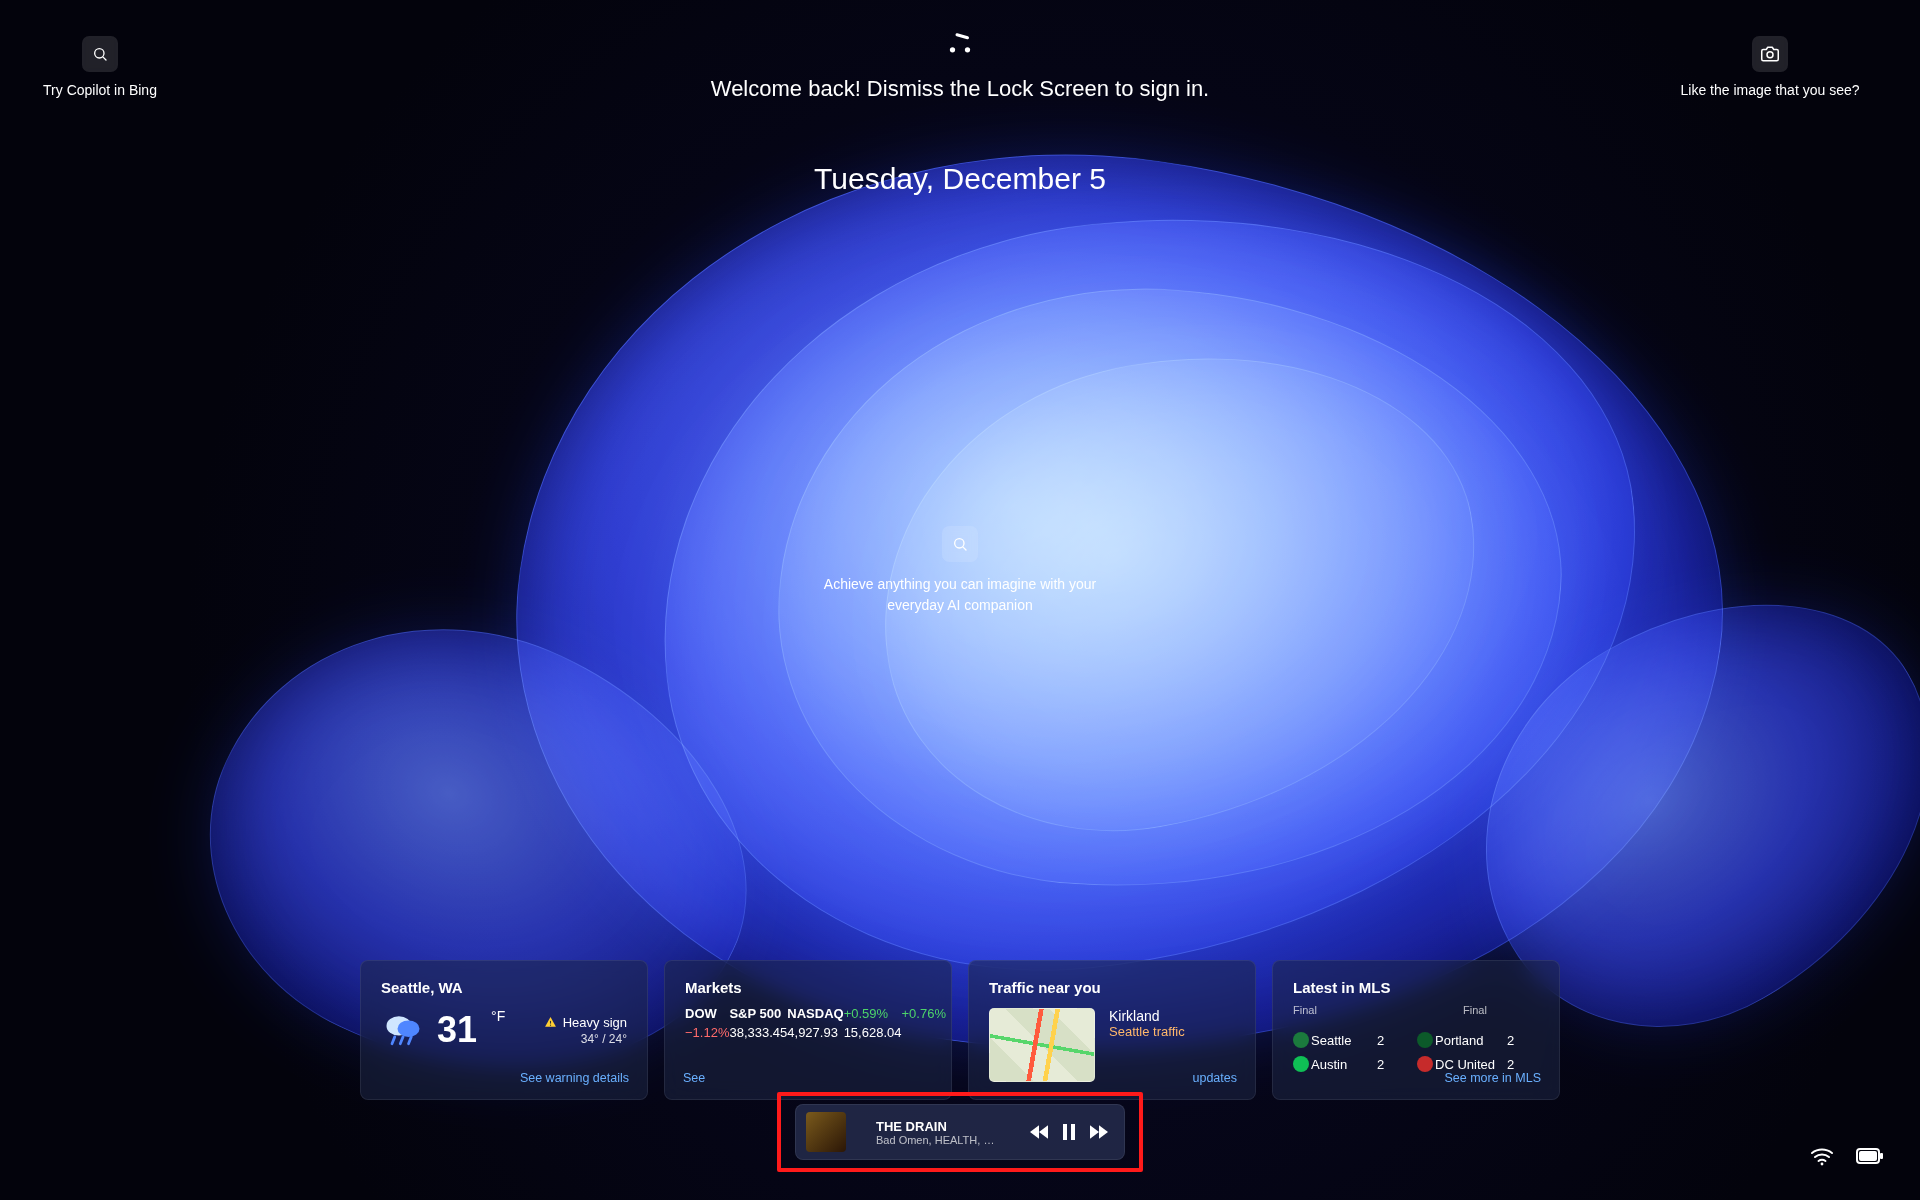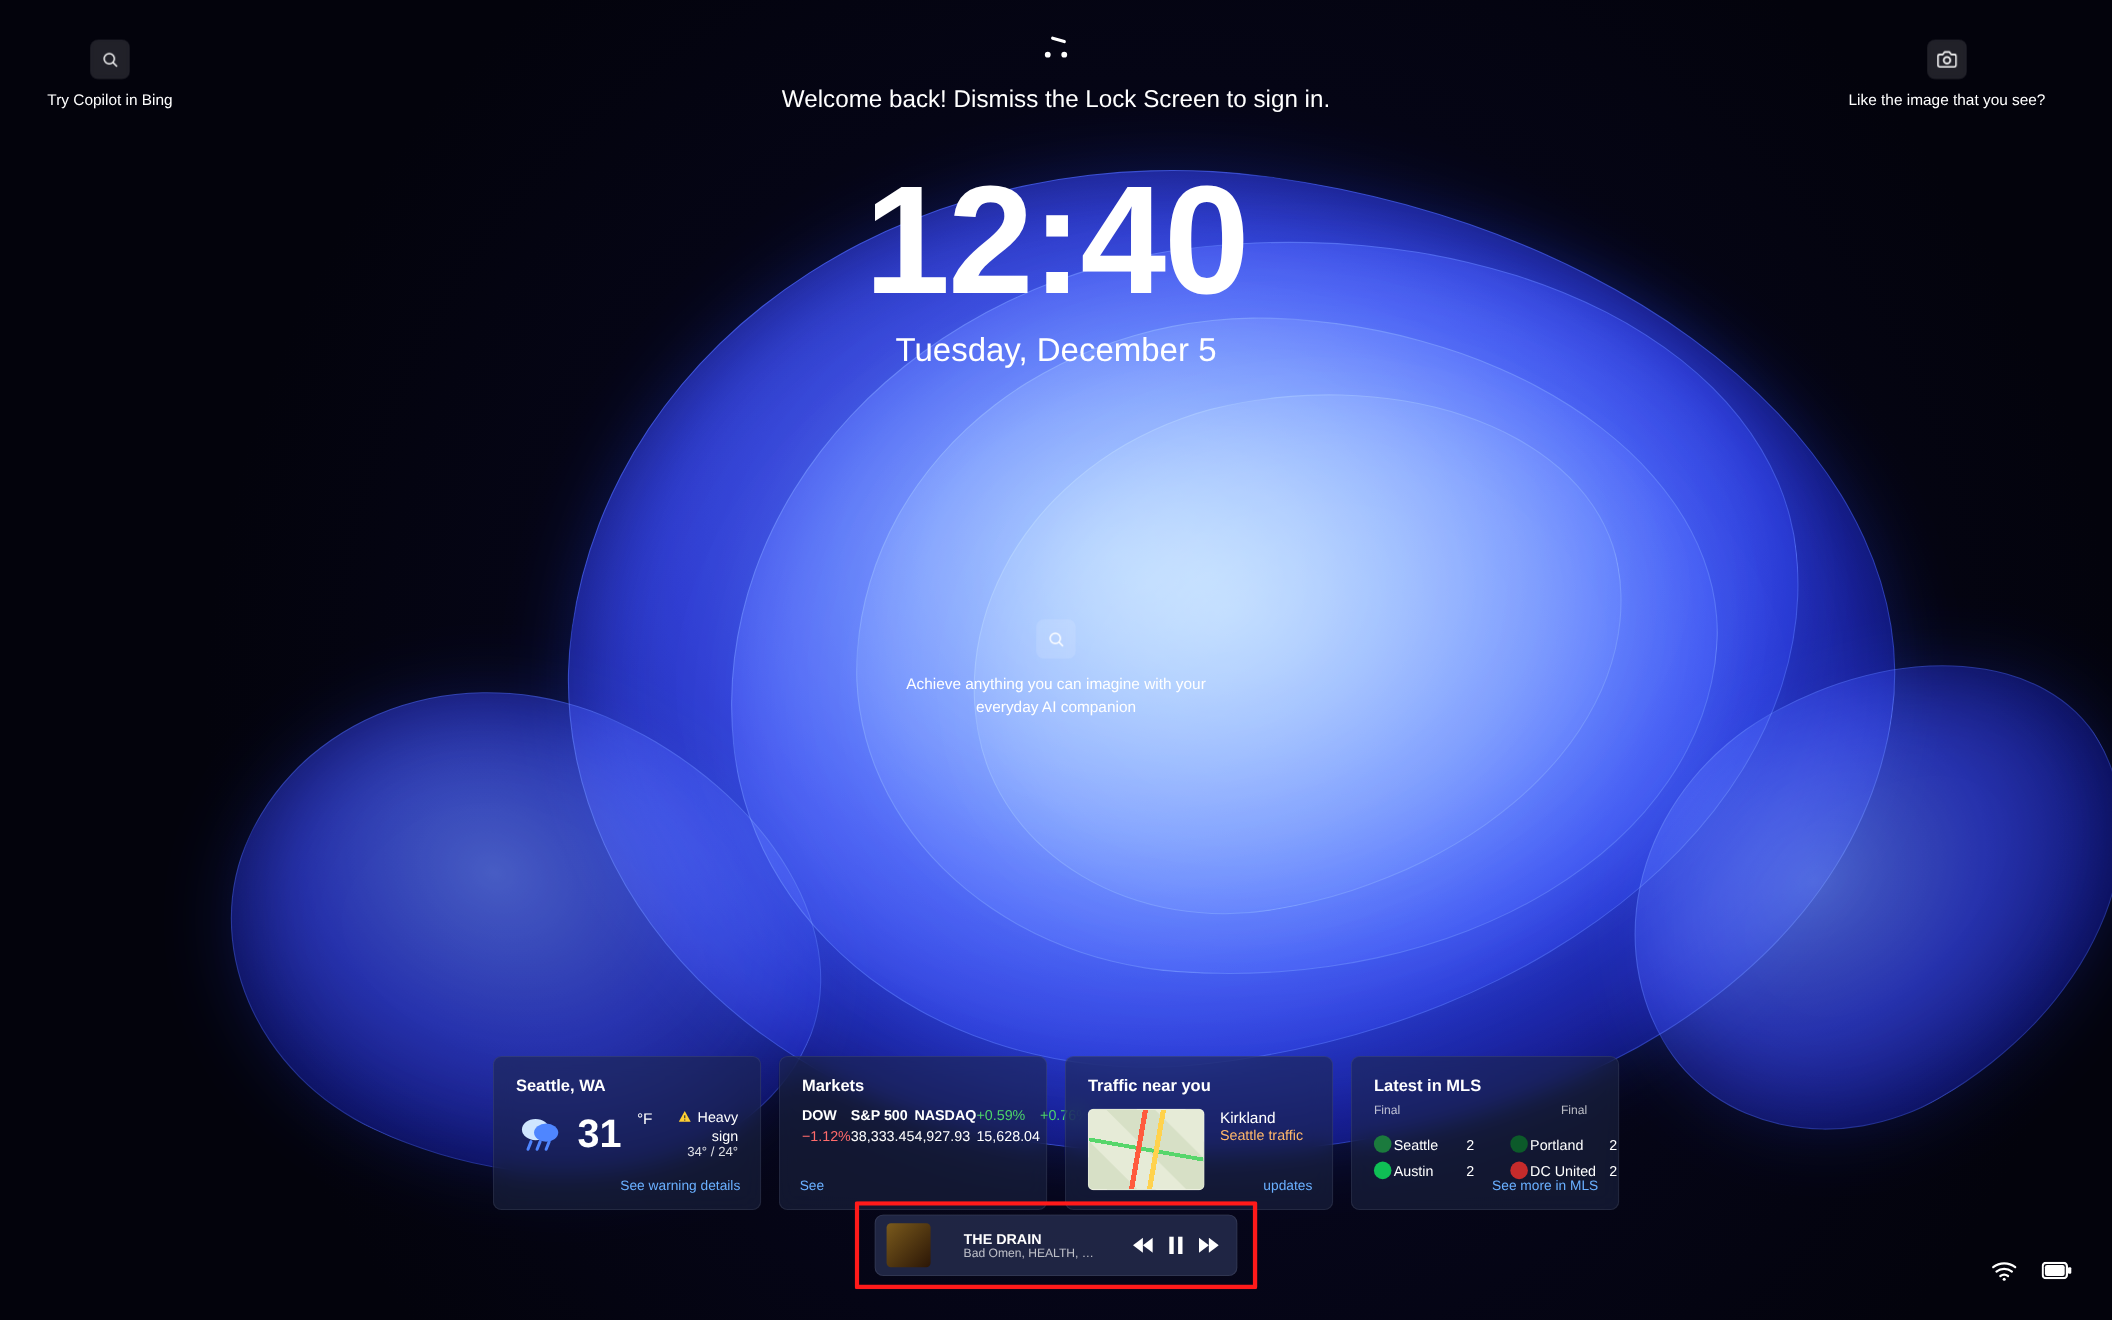--- a/index.html
+++ b/index.html
@@ -44,27 +44,27 @@
   .top-center{position:absolute;top:30px;left:0;right:0;text-align:center;z-index:20}
   .wink{display:inline-block;margin-bottom:16px}
   .welcome{font-size:22px}
 
   
   .clock{position:absolute;top:148px;left:0;right:0;text-align:center;z-index:20}
   .time{font-size:140px;font-weight:600;letter-spacing:-2px;line-height:1}
   .date{font-size:30px;font-weight:500;margin-top:14px}
 
   
-  .center-search{position:absolute;top:563px;left:0;right:0;text-align:center;z-index:20}
+  .center-search{position:absolute;top:526px;left:0;right:0;text-align:center;z-index:20}
   .center-search .icon-pill{margin-bottom:12px}
   .center-search p{font-size:14px;color:var(--txt-dim);line-height:1.5}
 
   
   .widgets{position:absolute;left:0;right:0;bottom:100px;display:flex;gap:16px;justify-content:center;z-index:20;padding:0 40px}
-  .card{background:var(--panel);border:1px solid var(--panel-border);border-radius:8px;padding:18px 20px;backdrop-filter:blur(10px);width:244px;height:140px;position:relative;display:flex;flex-direction:column}
+  .card{background:var(--panel);border:1px solid var(--panel-border);border-radius:8px;padding:18px 20px;backdrop-filter:blur(10px);width:288px;height:140px;position:relative;display:flex;flex-direction:column}
   .card h3{font-size:15px;font-weight:600;margin-bottom:8px}
   .card-link{position:absolute;right:18px;bottom:14px;font-size:12.5px;color:var(--link)}
   .card-link-left{position:absolute;left:18px;bottom:14px;font-size:12.5px;color:var(--link)}
 
   
   .wx-row{display:flex;align-items:center;gap:12px;margin-top:4px}
   .rain-icon{width:44px;height:44px}
   .wx-temp{font-size:36px;font-weight:600}
   .wx-deg{font-size:14px;position:relative;top:-14px;left:2px}
   .wx-cond{margin-left:auto;text-align:right;font-size:13px}
@@ -148,21 +148,20 @@
   <div class="icon-pill">
     <svg width="18" height="18" viewBox="0 0 24 24" fill="none" stroke="#fff" stroke-width="2" stroke-linecap="round" stroke-linejoin="round">
       <path d="M23 19a2 2 0 0 1-2 2H3a2 2 0 0 1-2-2V8a2 2 0 0 1 2-2h4l2-3h6l2 3h4a2 2 0 0 1 2 2z"></path>
         <circle cx="12" cy="13" r="4"></circle>
     </svg>
   </div>
   <div>Like the image that you see?</div>
 </div>
 
 <div class="clock">
-  <div class="time">12:40</div>
   <div class="date">Tuesday, December 5</div>
 </div>
 
 <div class="center-search">
   <div class="icon-pill">
     <svg width="16" height="16" viewBox="0 0 24 24" fill="none" stroke="#fff" stroke-width="2" stroke-linecap="round">
         <circle cx="11" cy="11" r="7"></circle>
         <line x1="21" y1="21" x2="16.65" y2="16.65"></line>
       </svg>
   </div>

